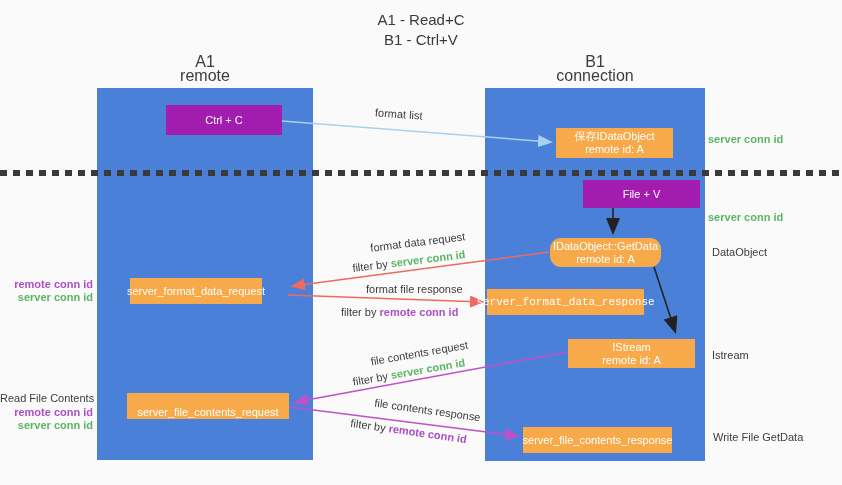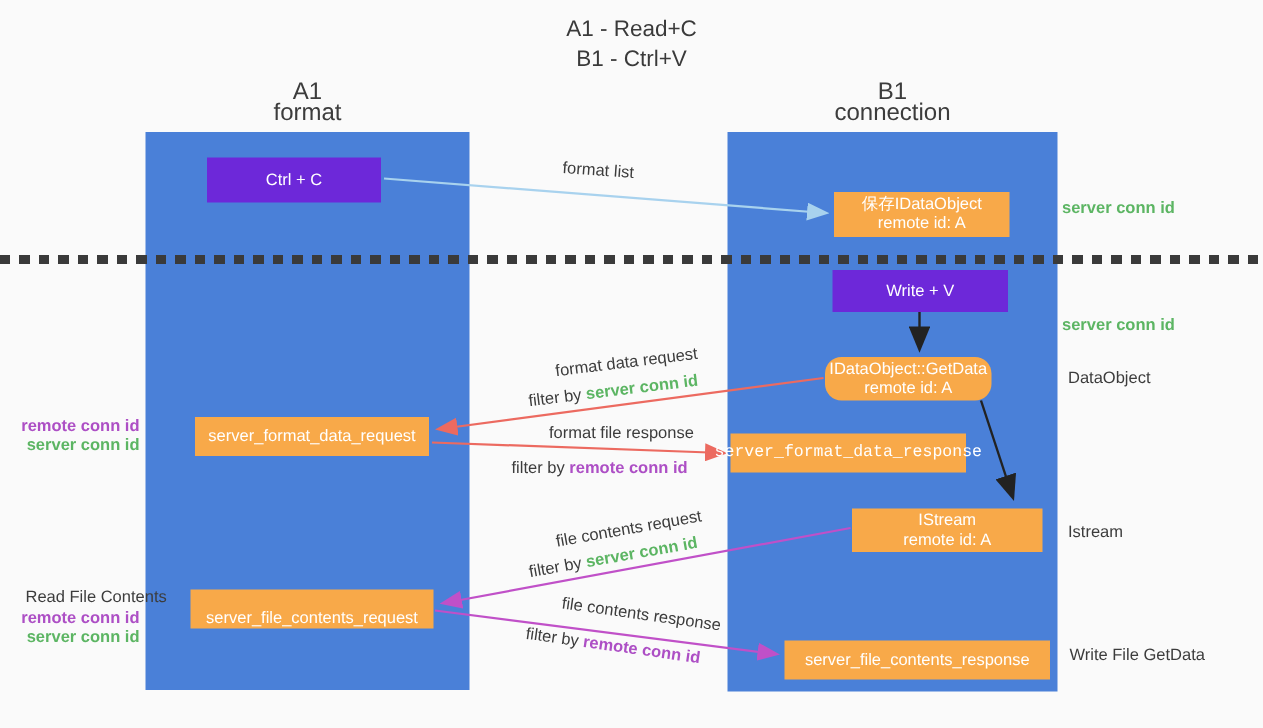--- a/index.html
+++ b/index.html
@@ -18,32 +18,32 @@
   .col-left  { left:97px;  width:216px; height:372px; }
   .col-right { left:485px; width:220px; height:373px; }
 
   .dotted { position:absolute; left:0; top:170px; width:842px; height:6px;
             background-image:repeating-linear-gradient(90deg,#3a3a3a 0 7px, rgba(0,0,0,0) 7px 13px); }
 
   svg.arrows { position:absolute; left:0; top:0; width:842px; height:485px; pointer-events:none; }
 
   .node { position:absolute; display:flex; flex-direction:column; align-items:center; justify-content:center;
           text-align:center; color:#fff; font-size:11px; line-height:13px; }
-  .green-box  { background:#6d28d9; }
+  .green-box  { background:#a21caf;margin-left:28px; }
   .orange-box { background:#f8a949; }
 
   .n-ctrl-c   { left:138px; top:105px; width:116px; height:30px; }
   .n-save-do  { left:556px; top:128px; width:117px; height:30px; }
   .n-ctrl-v   { left:555px; top:180px; width:117px; height:28px; }
   .n-getdata  { left:550px; top:238px; width:111px; height:29px;border-radius:11px; }
-  .n-fmt-req  { left:130px; top:278px; width:156px; height:26px; }
+  .n-fmt-req  { left:130px; top:278px; width:132px; height:26px; }
   .n-fmt-resp { left:487px; top:289px; width:157px; height:26px;font-family:Liberation Mono, monospace; }
   .n-istream  { left:568px; top:339px; width:127px; height:29px; }
   .n-file-req { left:127px; top:393px; width:162px; height:26px;justify-content:flex-end; }
-  .n-file-resp{ left:523px; top:427px; width:177px; height:26px; }
+  .n-file-resp{ left:523px; top:427px; width:149px; height:26px; }
 
   .alabel { position:absolute; font-size:11px; color:#3c3c3c; white-space:nowrap; transform-origin:center; }
   .green-t  { color:#5cb563; font-weight:bold; }
   .purple-t { color:#ad4fc5; font-weight:bold; }
 
   .l-format-list { left:375px; top:108px; transform:rotate(4deg); }
   .l-fdr1 { left:370px; top:236px; transform:rotate(-7deg); }
   .l-fdr2 { left:352px; top:255px; transform:rotate(-7deg); }
   .l-frp1 { left:366px; top:283px; }
   .l-frp2 { left:341px; top:306px; }
@@ -53,36 +53,36 @@
   .l-fcp2 { left:350px; top:425px; transform:rotate(8deg); }
 
   .side { position:absolute; font-size:11px; line-height:13px; white-space:nowrap; }
   .side-dark   { color:#3c3c3c; }
   .s-conn-top  { left:708px; top:133px; }
   .s-conn-mid  { left:708px; top:211px; }
   .s-dataobject{ left:712px; top:246px; }
   .s-istream   { left:712px; top:349px; }
   .s-write     { left:713px; top:431px; }
   .s-pair1     { left:0; top:278px; width:93px; text-align:right; }
-  .s-read      { left:0; top:392px; width:93px; text-align:right;padding-left:17px; }
+  .s-read      { left:0; top:392px; width:93px; text-align:right; }
   .s-pair2     { left:0; top:406px; width:93px; text-align:right; }
 </style>
 </head>
 <body>
 
 <div class="canvas">
 
   <div class="title">
     <div>A1 - Read+C</div>
     <div>B1 - Ctrl+V</div>
   </div>
 
   <div class="lifeline-header lh-left">
     <div>A1</div>
-    <div>format</div>
+    <div>remote</div>
   </div>
   <div class="lifeline-header lh-right">
     <div>B1</div>
     <div>connection</div>
   </div>
 
   <div class="col col-left"></div>
   <div class="col col-right"></div>
 
   <div class="dotted"></div>
@@ -114,21 +114,21 @@
   <div class="node green-box n-ctrl-c">
     <div>Ctrl + C</div>
   </div>
 
   <div class="node orange-box n-save-do">
     <div>保存IDataObject</div>
     <div>remote id: A</div>
   </div>
 
   <div class="node green-box n-ctrl-v">
-    <div>Write + V</div>
+    <div>File + V</div>
   </div>
 
   <div class="node orange-box n-getdata">
     <div>IDataObject::GetData</div>
     <div>remote id: A</div>
   </div>
 
   <div class="node orange-box n-fmt-req">
     <div>server_format_data_request</div>
   </div>

